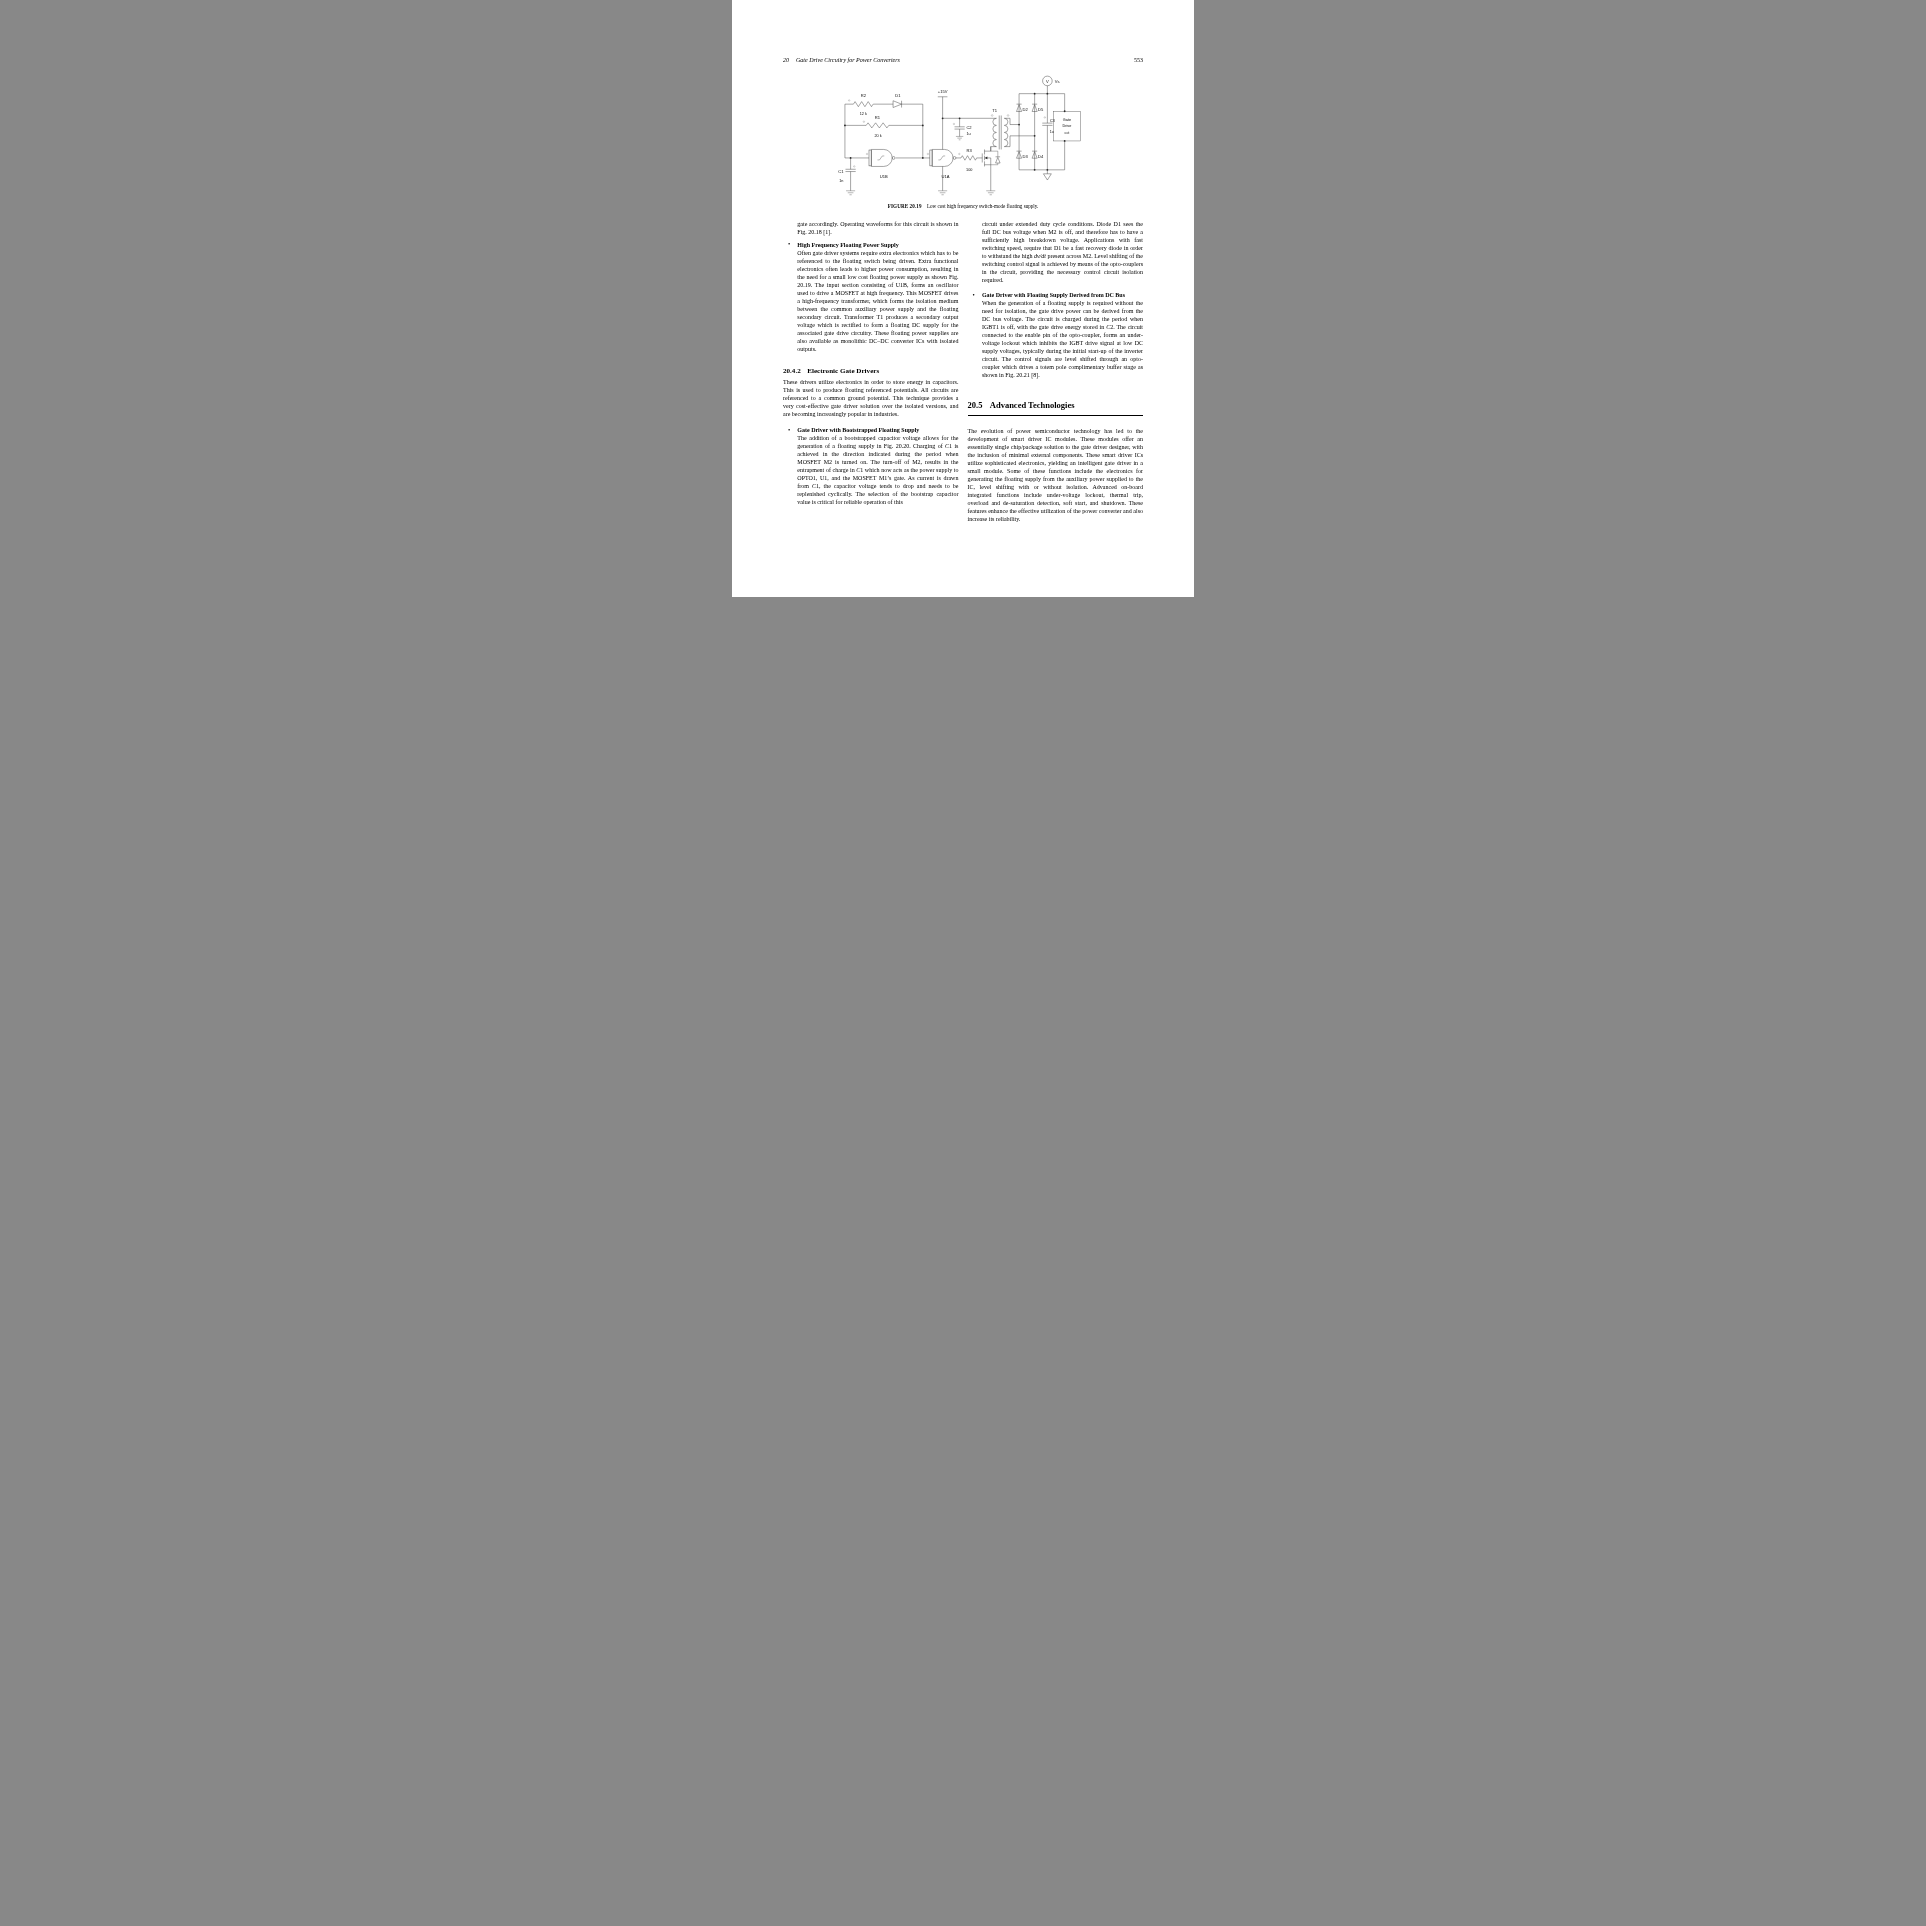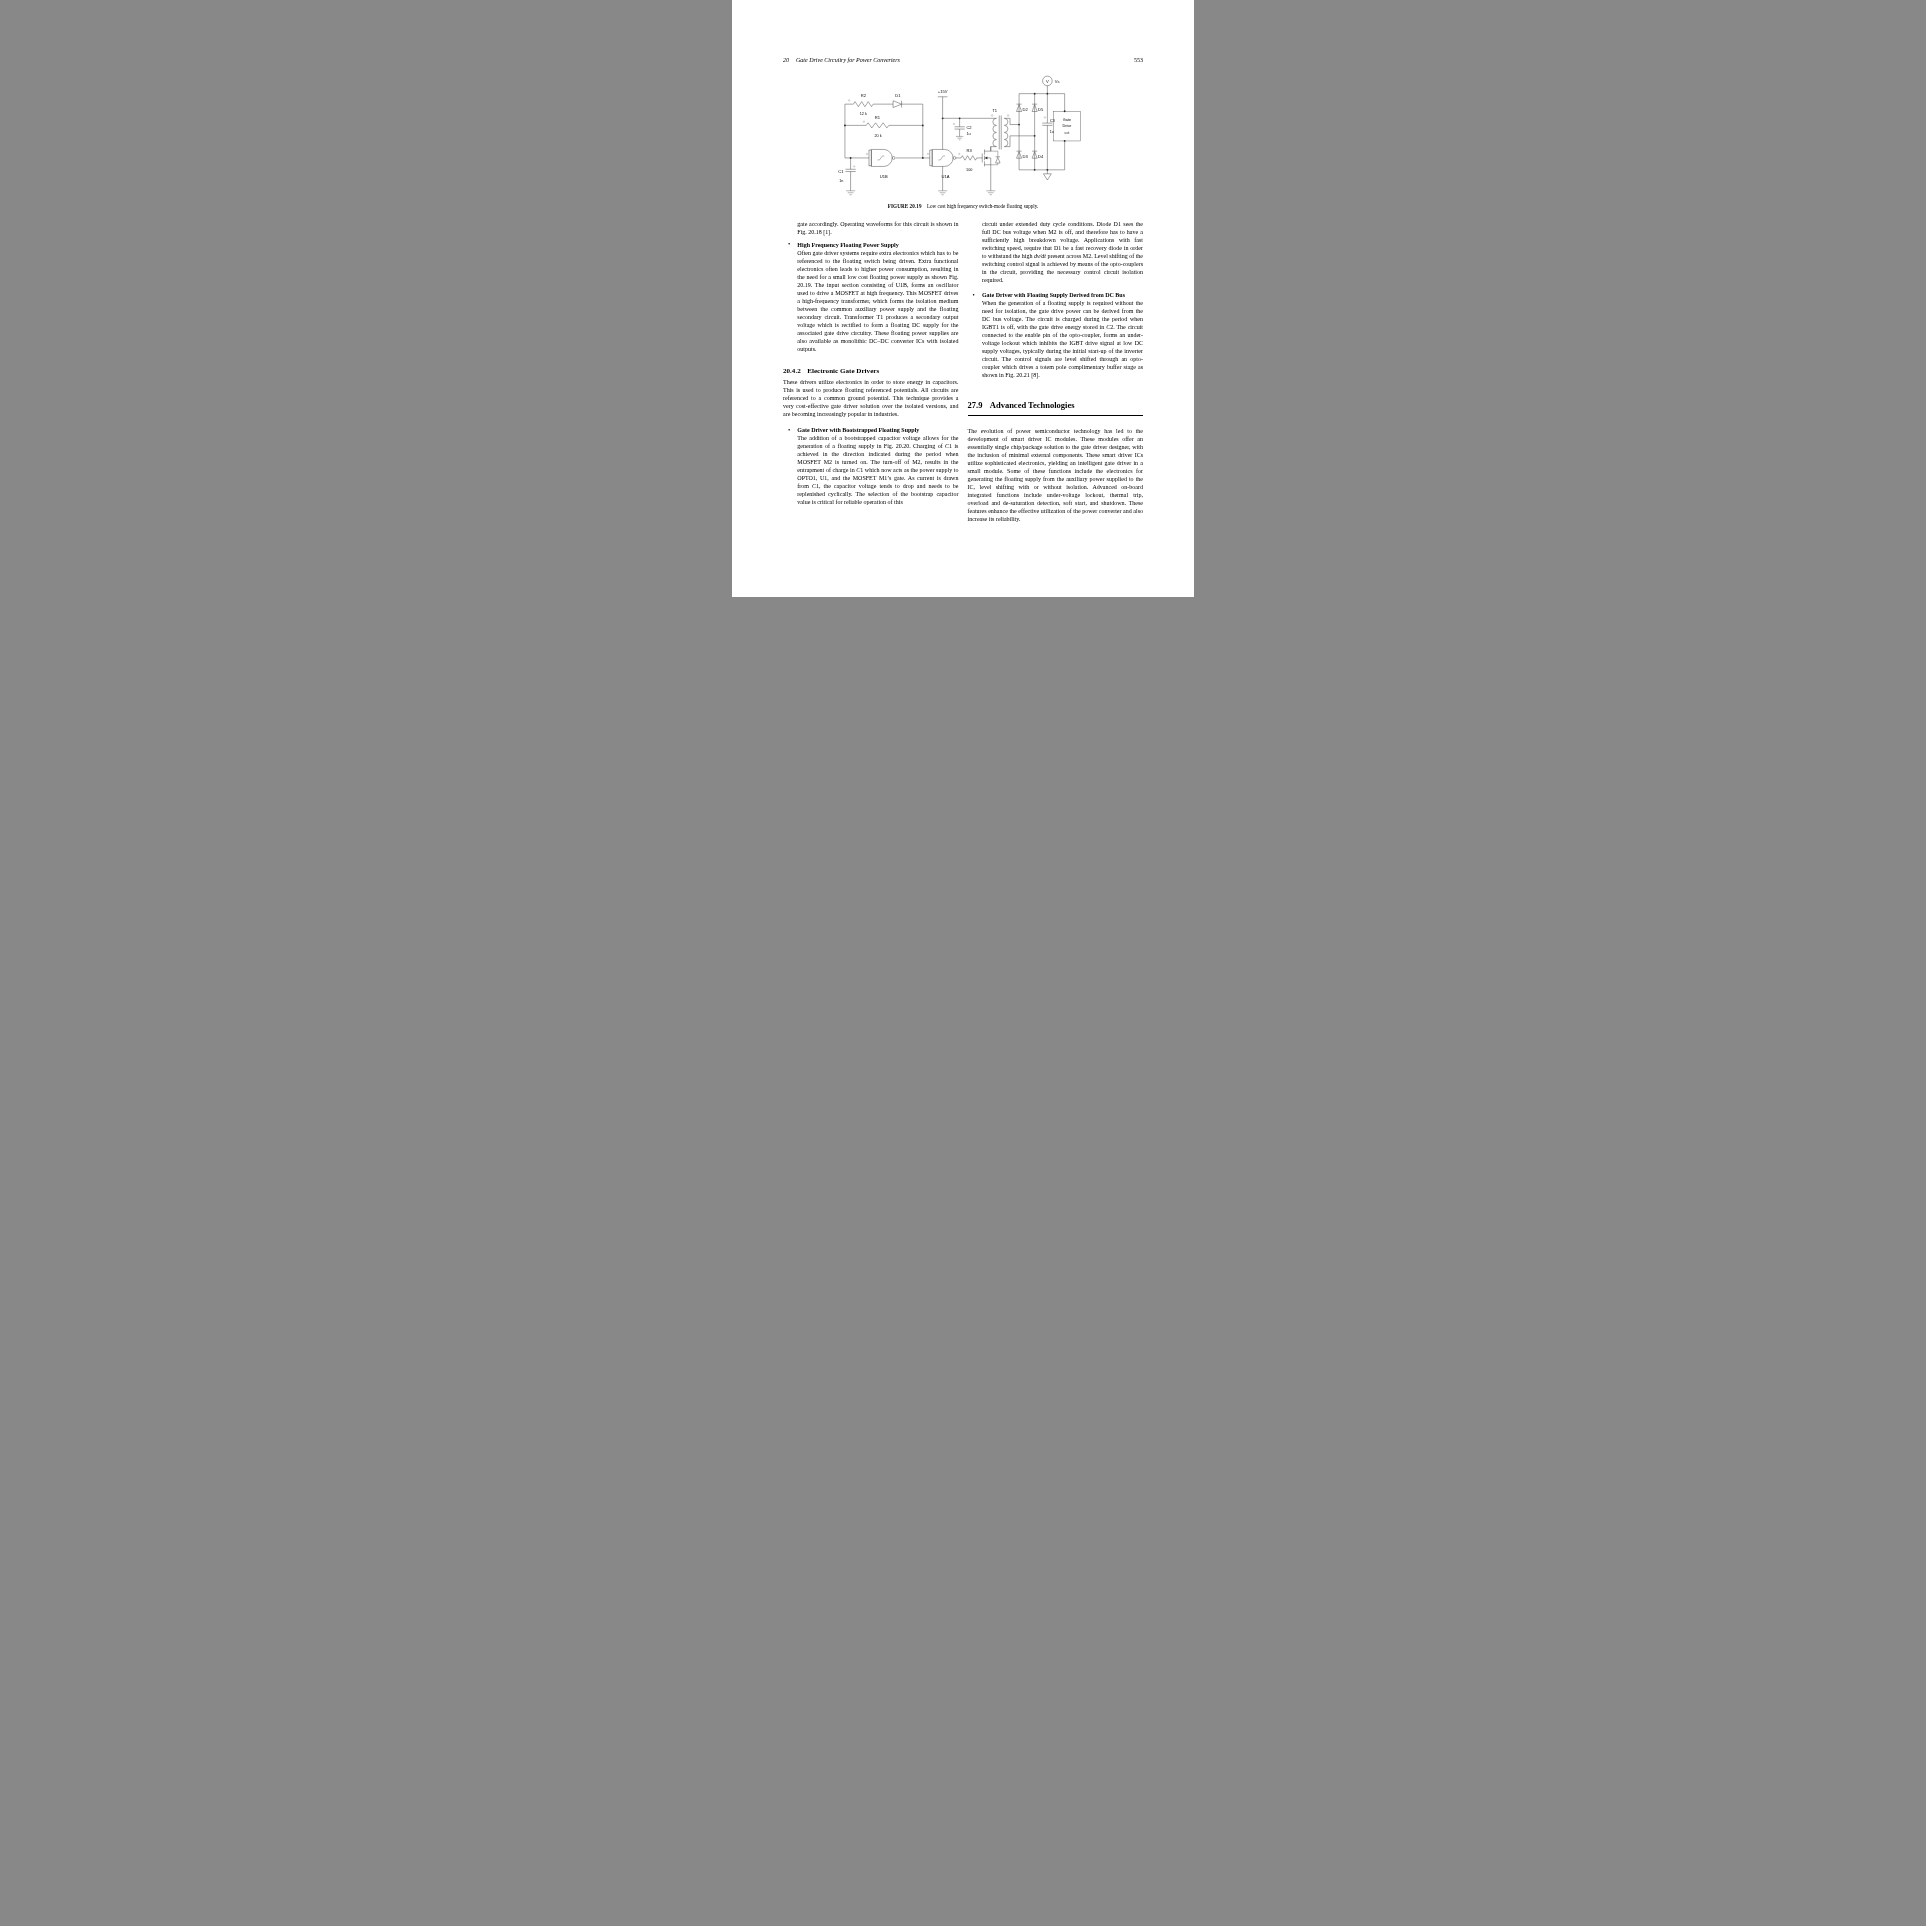--- a/index.html
+++ b/index.html
@@ -286,21 +286,21 @@
       <p class="cont">circuit under extended duty cycle conditions. Diode D1 sees the full DC bus voltage when M2 is off, and therefore has to have a sufficiently high breakdown voltage. Applications with fast switching speed, require that D1 be a fast recovery diode in order to withstand the high <i>dv/dt</i> present across M2. Level shifting of the switching control signal is achieved by means of the opto-couplers in the circuit, providing the necessary control circuit isolation required.</p>
 
       <div class="li" style="margin-top:7.7px;">
         <span class="bullet">•</span>
         <p class="li-title">Gate Driver with Floating Supply Derived from DC Bus</p>
         <p class="li-body">When the generation of a floating supply is required without the need for isolation, the gate drive power can be derived from the DC bus voltage. The circuit is charged during the period when IGBT1 is off, with the gate drive energy stored in <i>C</i>2. The circuit connected to the enable pin of the opto-coupler, forms an under-voltage lockout which inhibits the IGBT drive signal at low DC supply voltages, typically during the initial start-up of the inverter circuit. The control signals are level shifted through an opto-coupler which drives a totem pole complimentary buffer stage as shown in Fig. 20.21 [8].</p>
       </div>
 
       <section class="sec5">
         <h1 class="h-main">
-          <span class="num">27.9</span><span>Advanced Technologies</span>
+          <span class="num">20.5</span><span>Advanced Technologies</span>
         </h1>
         <div class="rule"></div>
         <p>The evolution of power semiconductor technology has led to the development of smart driver IC modules. These modules offer an essentially single chip/package solution to the gate driver designer, with the inclusion of minimal external components. These smart driver ICs utilize sophisticated electronics, yielding an intelligent gate driver in a small module. Some of these functions include the electronics for generating the floating supply from the auxiliary power supplied to the IC, level shifting with or without isolation. Advanced on-board integrated functions include under-voltage lockout, thermal trip, overload and de-saturation detection, soft start, and shutdown. These features enhance the effective utilization of the power converter and also increase its reliability.</p>
       </section>
     </div>
 
   </div>
 </div>
 
 

